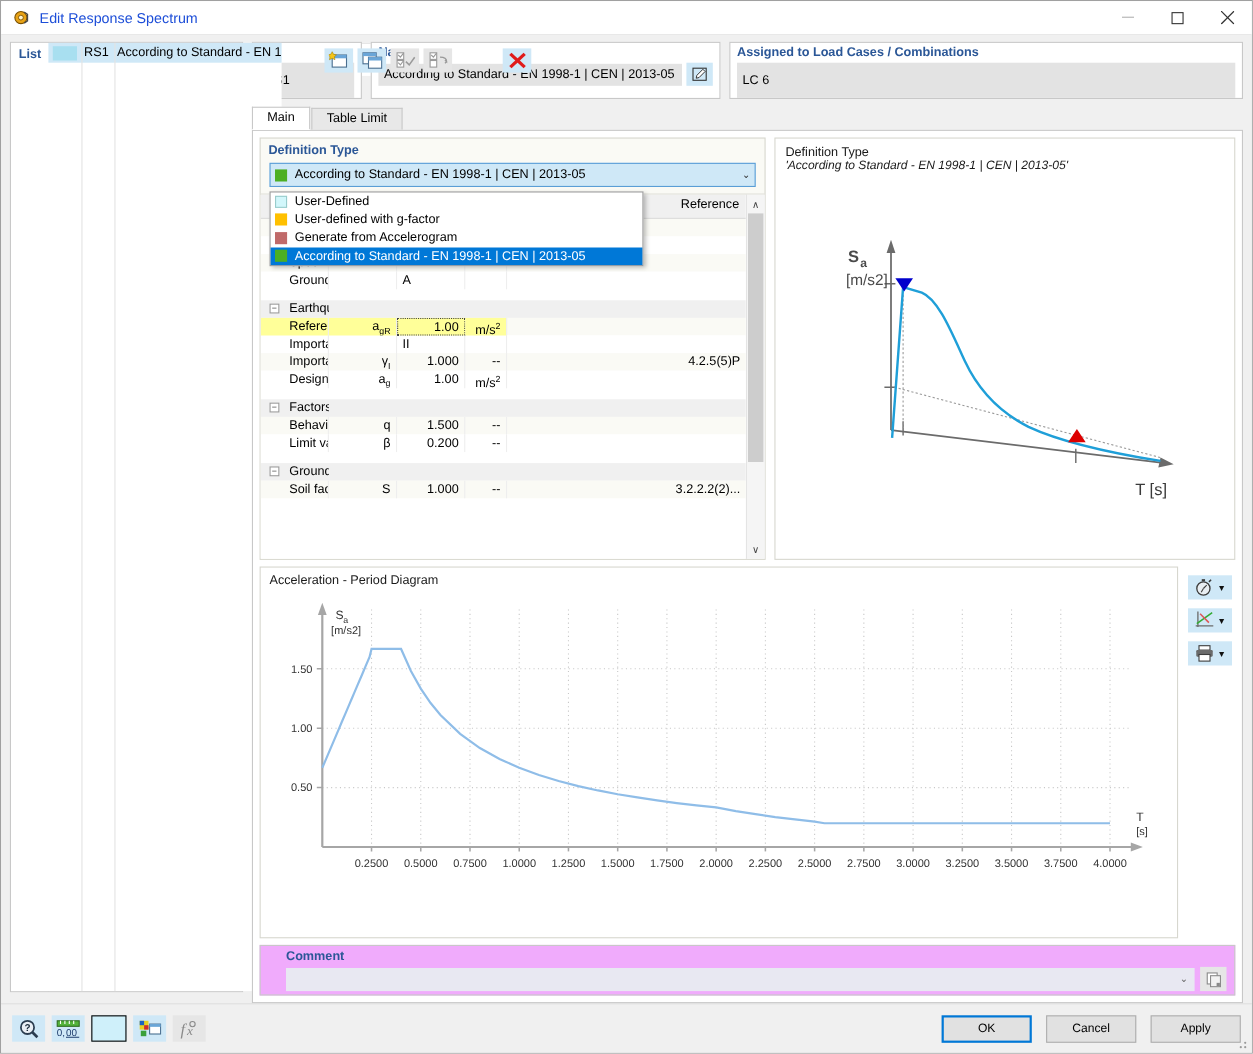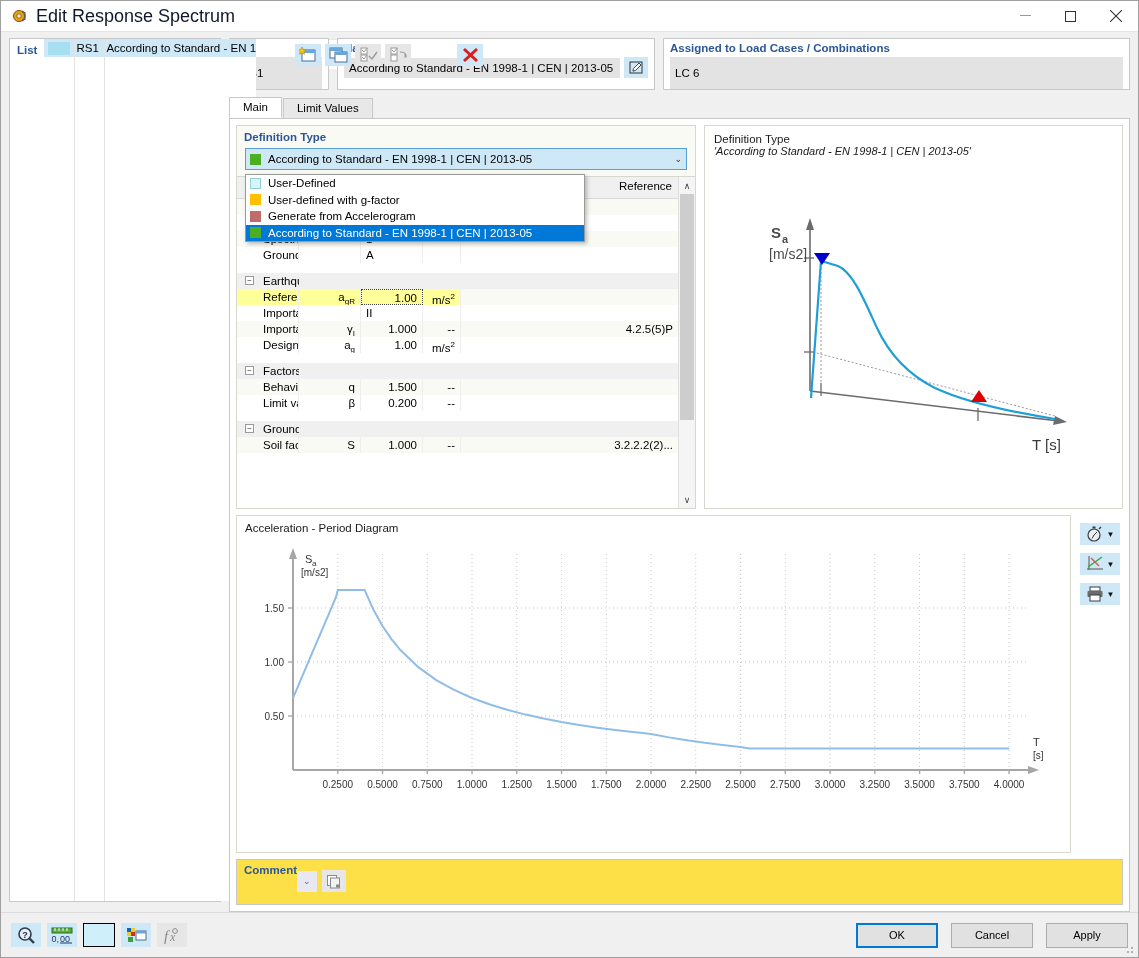--- a/index.html
+++ b/index.html
@@ -23,21 +23,21 @@
     height: 31px; min-height: 31px;
     background: #ffffff;
     display: flex; align-items: center;
     border-bottom: 1px solid #e6e6e6;
   }
   .titlebar .app-icon {
     width: 16px; height: 16px; margin-left: 11px; margin-right: 8px;
     position: relative;
   }
   .titlebar .title-text {
-    font-size: 18px; color: #0f172a; flex: 1;
+    font-size: 13px; color: #1d4ed8; flex: 1;
   }
   .winbtns { display: flex; height: 31px; }
   .winbtn {
     width: 45px; height: 31px;
     display: flex; align-items: center; justify-content: center;
     font-size: 13px; color: #333;
   }
   .winbtn.min { color: #9a9a9a; }
   .winbtn .sq { width: 11px; height: 11px; border: 1px solid #333; }
   
@@ -241,23 +241,23 @@
     width: 46px; display: flex; flex-direction: column; gap: 8px;
     padding-top: 8px; align-items: center;
   }
   .ctool {
     width: 40px; height: 22px; background: #cfe8f7;
     display: flex; align-items: center; justify-content: center; gap: 3px;
   }
   .ctool .cc { font-size: 8px; color: #111; }
   
   .commentbox {
-    background: #fde047; border: 1px solid #c8c8c8;
-    padding: 4px 7px 6px 7px; height: 46px;
-    display: flex; flex-direction: row;
+    background: #f0abfc; border: 1px solid #c8c8c8;
+    padding: 4px 7px 6px 23px; height: 46px;
+    display: flex; flex-direction: column;
     margin-top: 0;
   }
   .commentbox .lbl { font-weight: bold; color: #2b5797; font-size: 11.5px; margin-bottom: 3px; }
   .cmtrow { display: flex; align-items: center; gap: 5px; }
   .cmtinput {
     flex: 1; height: 21px; background: #e8e8f2; border: none;
     display: flex; align-items: center; padding: 0 6px; font-size: 11.5px;
     position: relative;
   }
   .cmtinput .caret { margin-left: auto; font-size: 9px; color: #666; }
@@ -407,21 +407,21 @@
           </div>
         </div>
         <div class="fieldbox box-assigned">
           <span class="lbl">Assigned to Load Cases / Combinations</span>
           <span class="txtinput">LC 6</span>
         </div>
       </div>
 
       <div class="tabrow">
         <div class="tab active">Main</div>
-        <div class="tab">Limit Values</div>
+        <div class="tab">Table Limit</div>
       </div>
 
       <div class="mainpanel">
 
         <div class="uprow">
 
           <div class="defpanel">
             <span class="ttl">Definition Type</span>
 
             <div class="combo">

